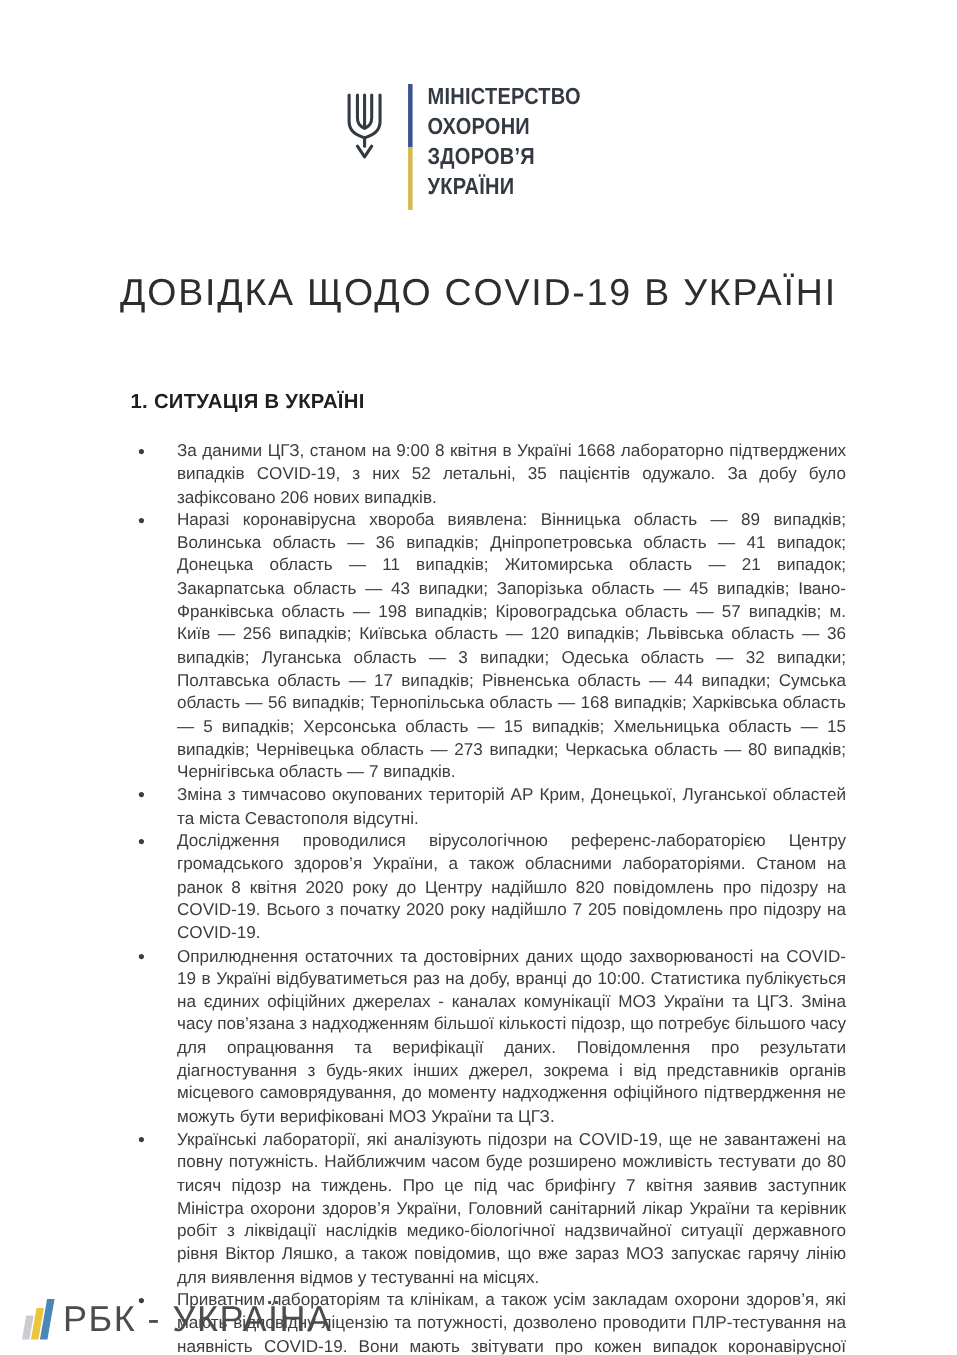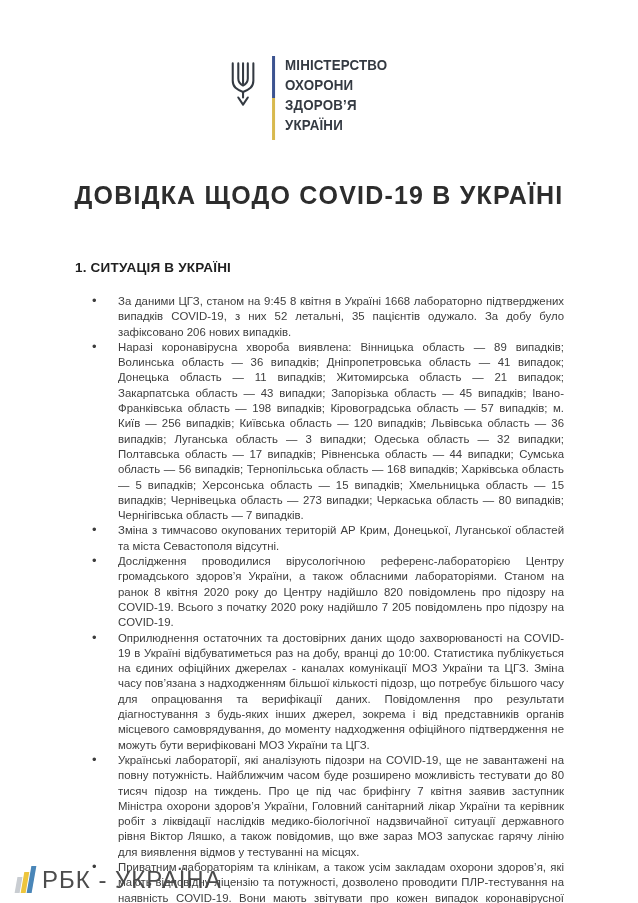--- a/index.html
+++ b/index.html
@@ -43,34 +43,34 @@
 
   
   .doc-title {
     position: absolute;
     top: 181px;
     left: 0;
     width: 100%;
     margin: 0;
     text-align: center;
     font-size: 25px;
-    font-weight: bold;
+    font-weight: normal;
     letter-spacing: 1.2px;
     color: #2d2d2d;
   }
 
   
   .content {
     position: absolute;
     top: 260px;
     left: 75px;
     width: 489px;
   }
   .section-heading {
-    margin: 0 0 19px 0;
+    margin: 0 0 19px 12px;
     font-size: 13.5px;
     font-weight: bold;
     color: #1f1f1f;
     letter-spacing: 0.2px;
   }
   .bullets {
     margin: 0;
     padding: 0 0 0 43px;
     list-style: none;
   }
@@ -140,21 +140,21 @@
       <div>ЗДОРОВ’Я</div>
       <div>УКРАЇНИ</div>
     </div>
   </header>
 
   <h1 class="doc-title">ДОВІДКА ЩОДО COVID-19 В УКРАЇНІ</h1>
 
   <main class="content">
     <h2 class="section-heading">1. СИТУАЦІЯ В УКРАЇНІ</h2>
     <ul class="bullets">
-      <li>За даними ЦГЗ, станом на 9:45 8 квітня в Україні 1668 лабораторно підтверджених випадків COVID-19, з них 52 летальні, 35 пацієнтів одужало. За добу було зафіксовано 206 нових випадків.</li>
+      <li>За даними ЦГЗ, станом на 9:00 8 квітня в Україні 1668 лабораторно підтверджених випадків COVID-19, з них 52 летальні, 35 пацієнтів одужало. За добу було зафіксовано 206 нових випадків.</li>
       <li>Наразі коронавірусна хвороба виявлена: Вінницька область — 89 випадків; Волинська область — 36 випадків; Дніпропетровська область — 41 випадок; Донецька область — 11 випадків; Житомирська область — 21 випадок; Закарпатська область — 43 випадки; Запорізька область — 45 випадків; Івано-Франківська область — 198 випадків; Кіровоградська область — 57 випадків; м. Київ — 256 випадків; Київська область — 120 випадків; Львівська область — 36 випадків; Луганська область — 3 випадки; Одеська область — 32 випадки; Полтавська область — 17 випадків; Рівненська область — 44 випадки; Сумська область — 56 випадків; Тернопільська область — 168 випадків; Харківська область — 5 випадків; Херсонська область — 15 випадків; Хмельницька область — 15 випадків; Чернівецька область — 273 випадки; Черкаська область — 80 випадків; Чернігівська область — 7 випадків.</li>
       <li>Зміна з тимчасово окупованих територій АР Крим, Донецької, Луганської областей та міста Севастополя відсутні.</li>
       <li>Дослідження проводилися вірусологічною референс-лабораторією Центру громадського здоров’я України, а також обласними лабораторіями. Станом на ранок 8 квітня 2020 року до Центру надійшло 820 повідомлень про підозру на COVID-19. Всього з початку 2020 року надійшло 7 205 повідомлень про підозру на COVID-19.</li>
       <li>Оприлюднення остаточних та достовірних даних щодо захворюваності на COVID-19 в Україні відбуватиметься раз на добу, вранці до 10:00. Статистика публікується на єдиних офіційних джерелах - каналах комунікації МОЗ України та ЦГЗ. Зміна часу пов’язана з надходженням більшої кількості підозр, що потребує більшого часу для опрацювання та верифікації даних. Повідомлення про результати діагностування з будь-яких інших джерел, зокрема і від представників органів місцевого самоврядування, до моменту надходження офіційного підтвердження не можуть бути верифіковані МОЗ України та ЦГЗ.</li>
       <li>Українські лабораторії, які аналізують підозри на COVID-19, ще не завантажені на повну потужність. Найближчим часом буде розширено можливість тестувати до 80 тисяч підозр на тиждень. Про це під час брифінгу 7 квітня заявив заступник Міністра охорони здоров’я України, Головний санітарний лікар України та керівник робіт з ліквідації наслідків медико-біологічної надзвичайної ситуації державного рівня Віктор Ляшко, а також повідомив, що вже зараз МОЗ запускає гарячу лінію для виявлення відмов у тестуванні на місцях.</li>
       <li>Приватним лабораторіям та клінікам, а також усім закладам охорони здоров’я, які мають відповідну ліцензію та потужності, дозволено проводити ПЛР-тестування на наявність COVID-19. Вони мають звітувати про кожен випадок коронавірусної хвороби й інформувати про це регіональні заклади громадського здоров’я. Це потрібно для того, щоб усі випадки потрапляли в офіційну статистику та було проведено належне епідеміологічне розслідування.</li>
     </ul>
   </main>
 
   <footer class="rbk-logo">

